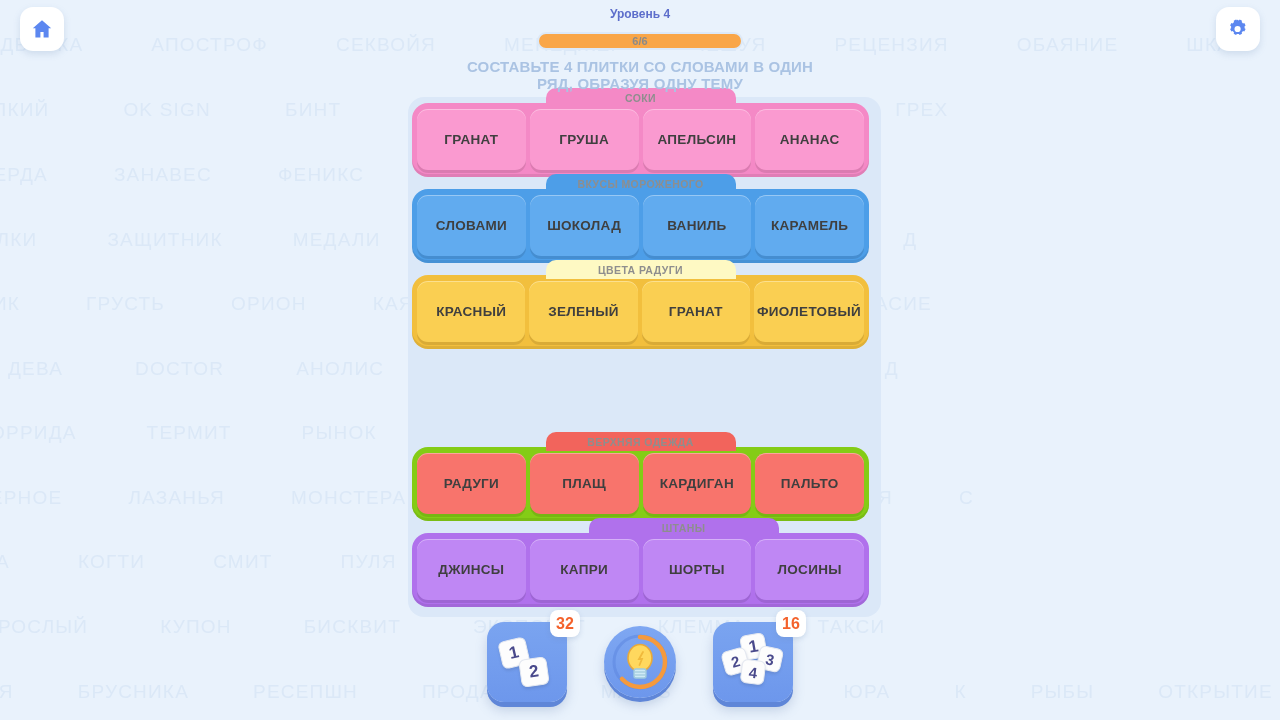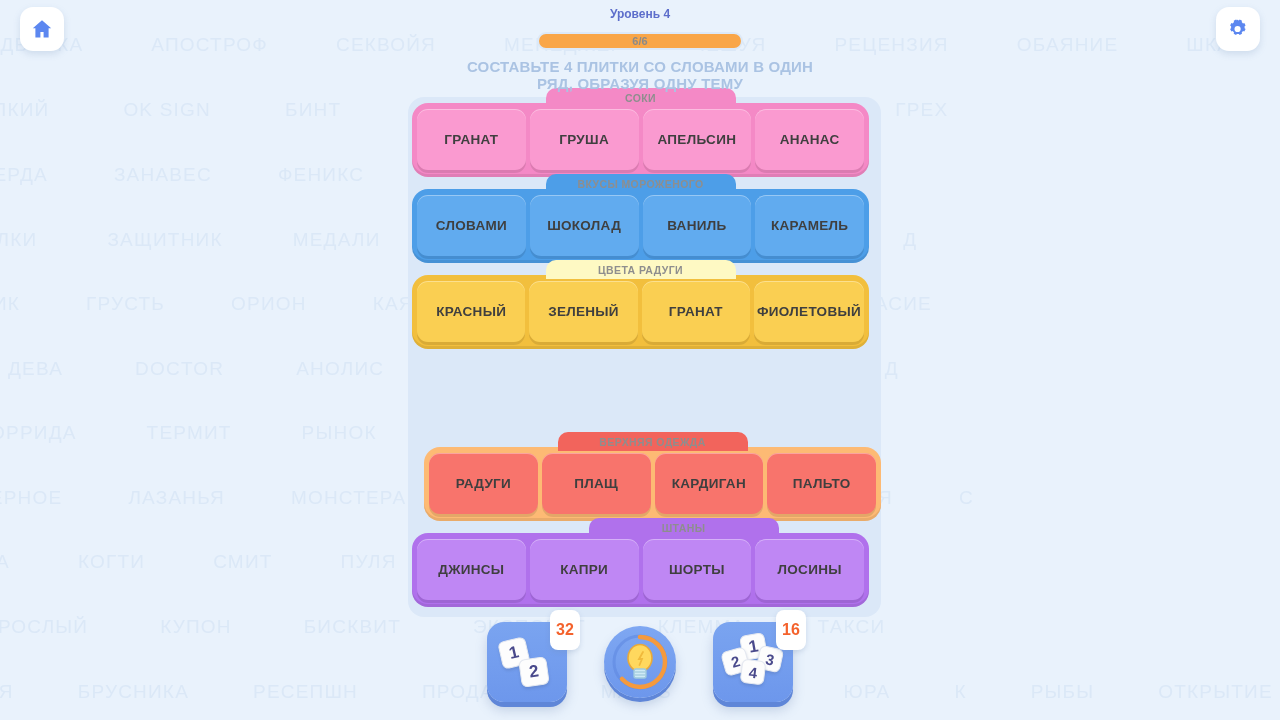--- a/index.html
+++ b/index.html
@@ -153,21 +153,21 @@
     position: relative;
     width: 80px; height: 80px;
     background: linear-gradient(#7aa4f0, #6d97ec);
     border-radius: 17px;
     box-shadow: 0 5px 0 #5f86d8, 0 8px 12px rgba(90,120,170,0.28);
     display: flex; align-items: center; justify-content: center;
   }
   .tool-badge {
     position: absolute;
     top: -12px; right: -13px;
-    min-width: 30px; height: 40px;
+    min-width: 30px; height: 27px;
     padding: 0 6px;
     background: #ffffff;
     border-radius: 8px;
     display: flex; align-items: center; justify-content: center;
     color: #f4622c;
     font-size: 16px;
     font-weight: bold;
     box-shadow: 0 2px 5px rgba(110,140,180,0.25);
   }
   #hint-btn {
@@ -343,21 +343,21 @@
       </div>
       <div class="group" style="top: 178px; background: rgb(242, 191, 61); box-shadow: rgba(0, 0, 0, 0.08) 0px -3px 0px inset;">
         <div class="group-label" style="background: #fef9c3;">ЦВЕТА РАДУГИ</div>
         <div class="tiles">
           <div class="tile" style="background: rgb(250, 207, 82); box-shadow: rgba(0, 0, 0, 0.1) 0px 3px 0px, rgba(255, 255, 255, 0.35) 0px 1px 0px inset;">КРАСНЫЙ</div>
           <div class="tile" style="background: rgb(250, 207, 82); box-shadow: rgba(0, 0, 0, 0.1) 0px 3px 0px, rgba(255, 255, 255, 0.35) 0px 1px 0px inset;">ЗЕЛЕНЫЙ</div>
           <div class="tile" style="background: rgb(250, 207, 82); box-shadow: rgba(0, 0, 0, 0.1) 0px 3px 0px, rgba(255, 255, 255, 0.35) 0px 1px 0px inset;">ГРАНАТ</div>
           <div class="tile" style="background: rgb(250, 207, 82); box-shadow: rgba(0, 0, 0, 0.1) 0px 3px 0px, rgba(255, 255, 255, 0.35) 0px 1px 0px inset;">ФИОЛЕТОВЫЙ</div>
         </div>
       </div>
-      <div class="group" style="top: 350px; background: #fdba74; box-shadow: rgba(0, 0, 0, 0.08) 0px -3px 0px inset; margin-left: 12px;">
+      <div class="group" style="top: 350px; background: #84cc16; box-shadow: rgba(0, 0, 0, 0.08) 0px -3px 0px inset;">
         <div class="group-label" style="background: rgb(242, 100, 92);">ВЕРХНЯЯ ОДЕЖДА</div>
         <div class="tiles">
           <div class="tile" style="background: rgb(248, 116, 108); box-shadow: rgba(0, 0, 0, 0.1) 0px 3px 0px, rgba(255, 255, 255, 0.35) 0px 1px 0px inset;">РАДУГИ</div>
           <div class="tile" style="background: rgb(248, 116, 108); box-shadow: rgba(0, 0, 0, 0.1) 0px 3px 0px, rgba(255, 255, 255, 0.35) 0px 1px 0px inset;">ПЛАЩ</div>
           <div class="tile" style="background: rgb(248, 116, 108); box-shadow: rgba(0, 0, 0, 0.1) 0px 3px 0px, rgba(255, 255, 255, 0.35) 0px 1px 0px inset;">КАРДИГАН</div>
           <div class="tile" style="background: rgb(248, 116, 108); box-shadow: rgba(0, 0, 0, 0.1) 0px 3px 0px, rgba(255, 255, 255, 0.35) 0px 1px 0px inset;">ПАЛЬТО</div>
         </div>
       </div>
       <div class="group" style="top: 436px; background: rgb(176, 113, 236); box-shadow: rgba(0, 0, 0, 0.08) 0px -3px 0px inset;">
         <div class="group-label" style="background: rgb(176, 113, 236); margin-left: 43px;">ШТАНЫ</div>

